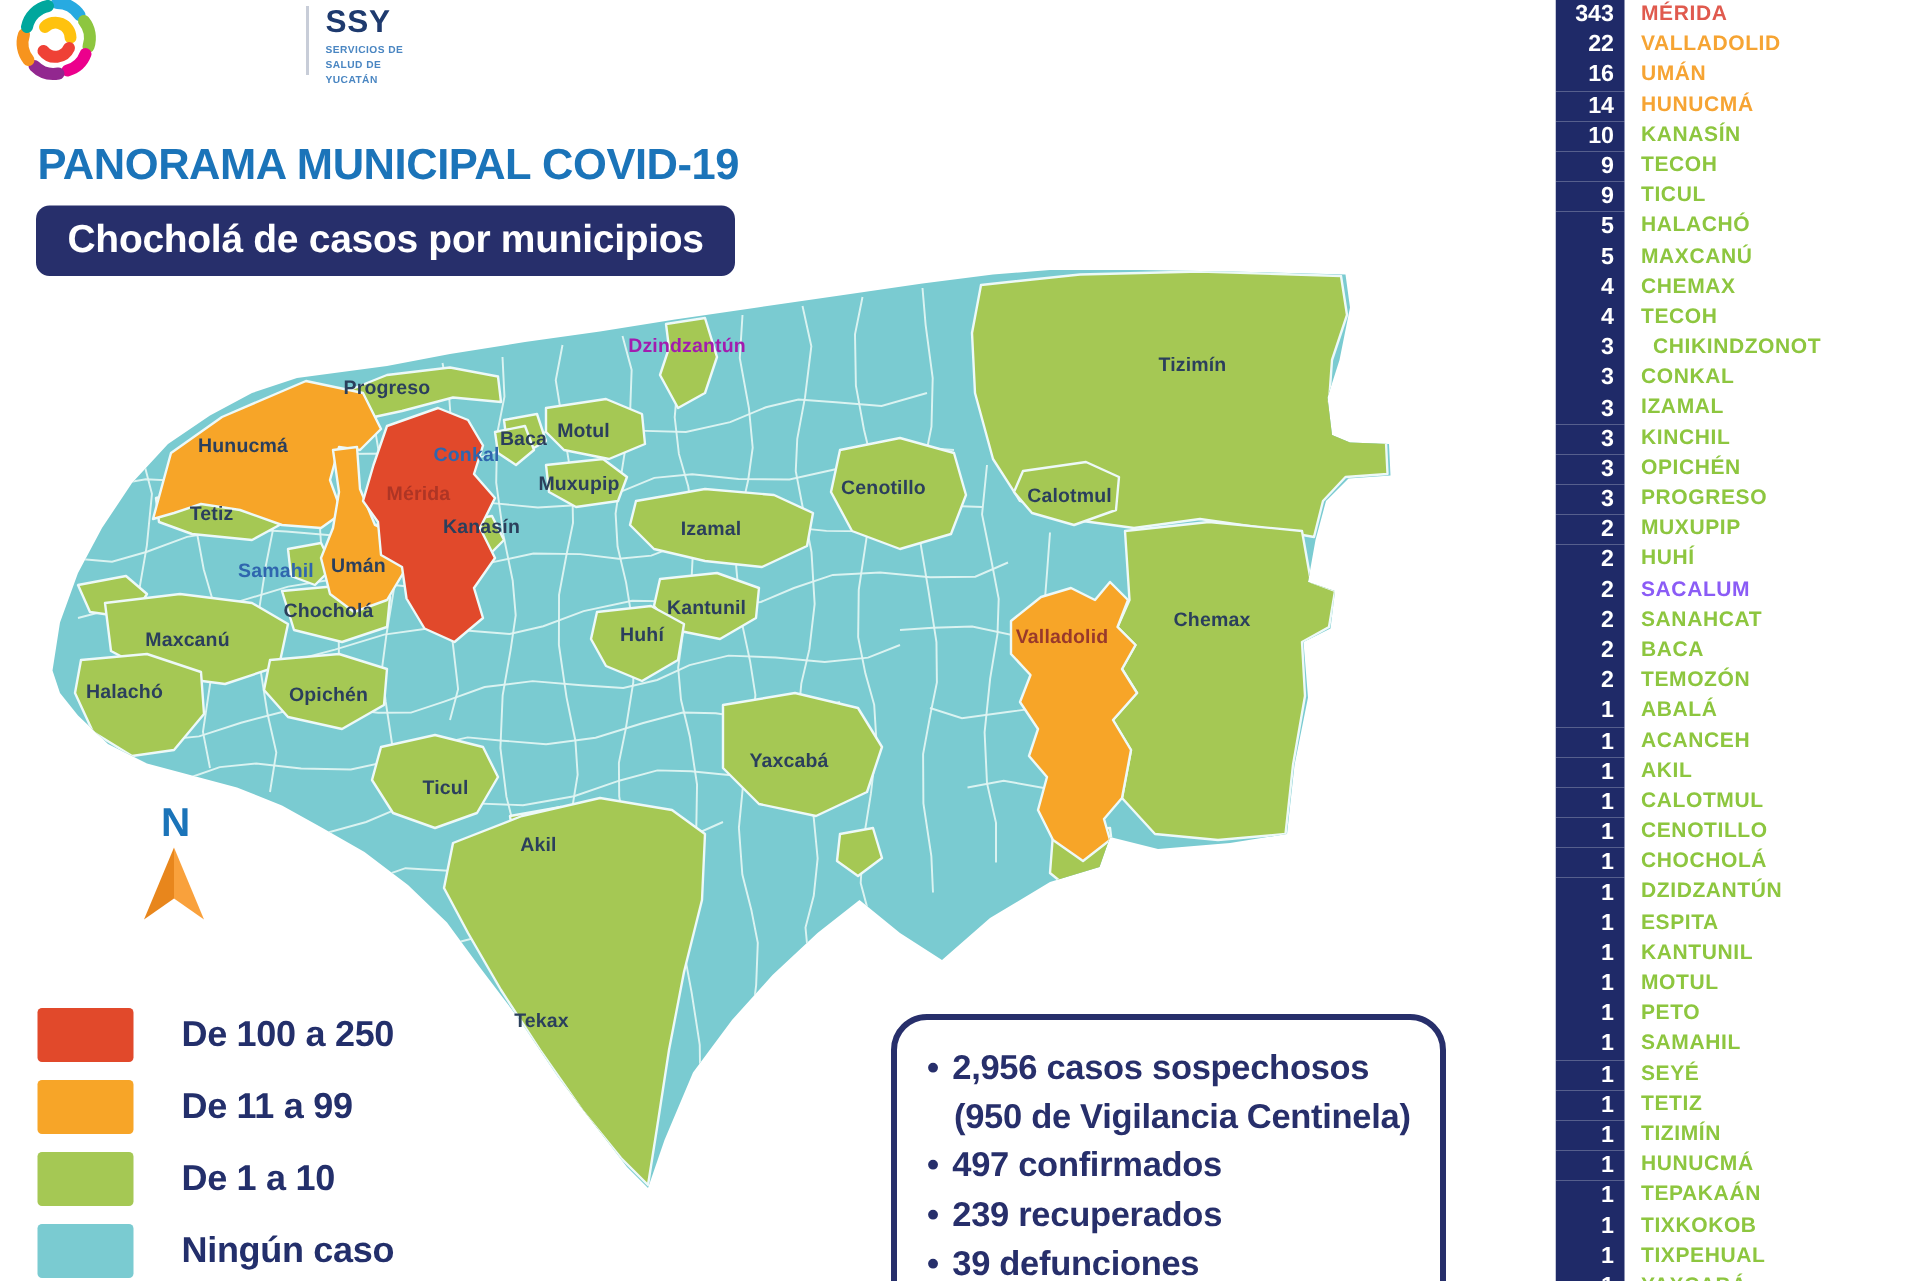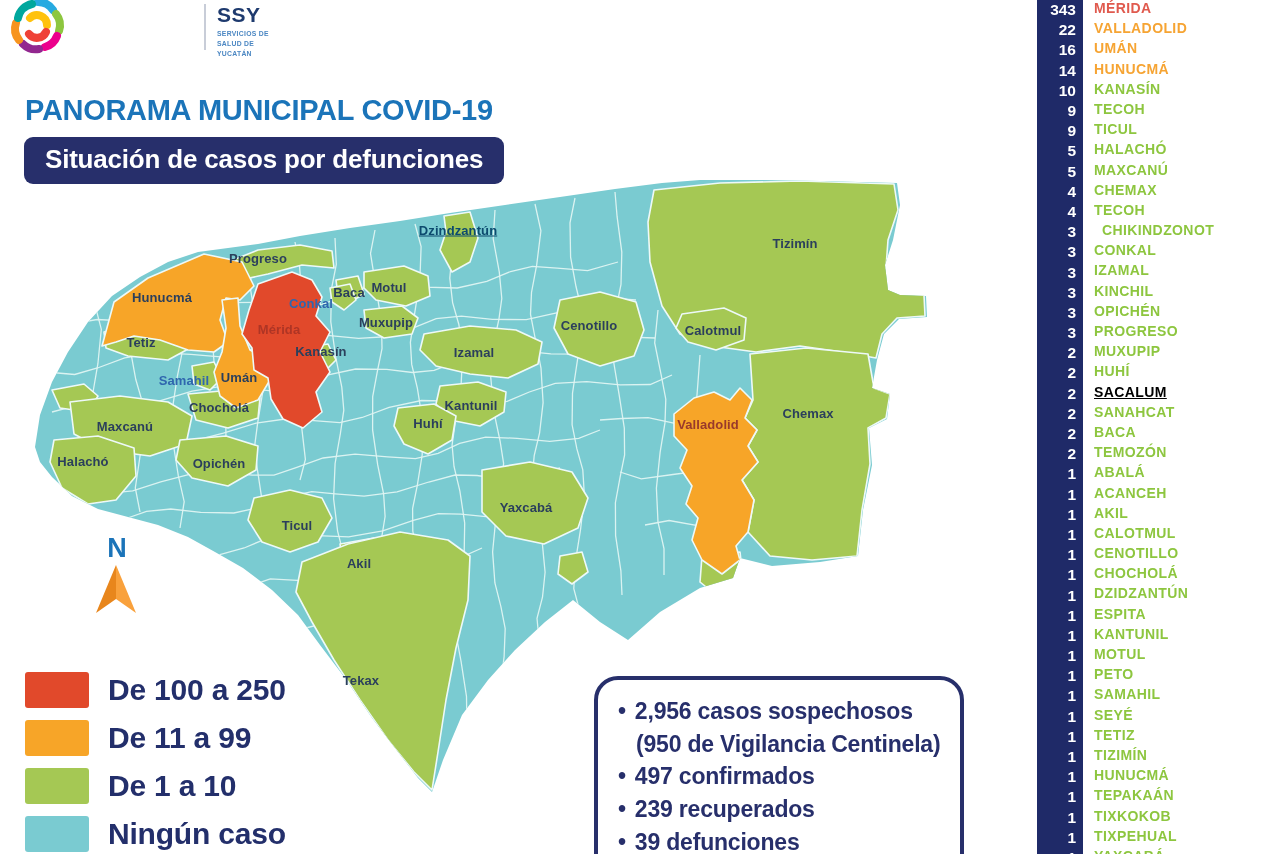--- a/index.html
+++ b/index.html
@@ -38,21 +38,21 @@
   .pg,.po,.pr{stroke:#edf9f8;stroke-width:1.6;stroke-linejoin:round;}
   .map-label{position:absolute;transform:translate(-50%,-50%);font-size:13px;font-weight:700;
     white-space:nowrap;letter-spacing:.1px;}
   #north{left:74px;top:423px;text-align:center;z-index:2;}
   #north-n{font-size:27px;font-weight:700;color:#1b74b9;line-height:1;margin-left:2px;}
 
   
   #legend{left:25px;top:672px;z-index:4;}
   .legend-row{display:flex;align-items:center;margin-bottom:12px;height:36px;}
   .legend-swatch{width:64px;height:36px;border-radius:3px;flex:0 0 auto;}
-  .legend-label{margin-left:19px;font-size:30px;font-weight:700;color:#232f6b;letter-spacing:-.2px;}
+  .legend-label{margin-left:32px;font-size:24px;font-weight:700;color:#232f6b;letter-spacing:-.2px;}
 
   
   #stats-box{left:594px;top:676px;width:370px;height:220px;background:#fff;
     border:4px solid #272f6b;border-radius:24px;box-sizing:border-box;
     padding:15px 18px 0 20px;z-index:4;}
   .stats-line{font-size:23px;font-weight:700;color:#272f6b;line-height:1.42;letter-spacing:-.2px;}
   .stats-line .bullet{margin-right:9px;}
   .stats-line.no-bullet{padding-left:18px;}
 
   
@@ -153,21 +153,21 @@
       <span class="map-label" style="left: 144px; top: 185px; color: rgb(43, 63, 92);">Hunucmá</span>
       <span class="map-label" style="left: 123px; top: 230px; color: rgb(43, 63, 92);">Tetiz</span>
       <span class="map-label" style="left: 166px; top: 268px; color: rgb(47, 102, 174);">Samahil</span>
       <span class="map-label" style="left: 221px; top: 265px; color: rgb(43, 63, 92);">Umán</span>
       <span class="map-label" style="left: 261px; top: 217px; color: rgb(174, 53, 37);">Mérida</span>
       <span class="map-label" style="left: 293px; top: 191px; color: rgb(47, 102, 174);">Conkal</span>
       <span class="map-label" style="left: 303px; top: 239px; color: rgb(43, 63, 92);">Kanasín</span>
       <span class="map-label" style="left: 331px; top: 180px; color: rgb(43, 63, 92);">Baca</span>
       <span class="map-label" style="left: 371px; top: 175px; color: rgb(43, 63, 92);">Motul</span>
       <span class="map-label" style="left: 368px; top: 210px; color: rgb(43, 63, 92);">Muxupip</span>
-      <span class="map-label" style="left: 440px; top: 118px; color: #0c4a6e; text-decoration: underline;">Dzindzantún</span>
+      <span class="map-label" style="left: 440px; top: 118px; color: #a21caf;">Dzindzantún</span>
       <span class="map-label" style="left: 456px; top: 240px; color: rgb(43, 63, 92);">Izamal</span>
       <span class="map-label" style="left: 571px; top: 213px; color: rgb(43, 63, 92);">Cenotillo</span>
       <span class="map-label" style="left: 453px; top: 293px; color: rgb(43, 63, 92);">Kantunil</span>
       <span class="map-label" style="left: 410px; top: 311px; color: rgb(43, 63, 92);">Huhí</span>
       <span class="map-label" style="left: 201px; top: 295px; color: rgb(43, 63, 92);">Chocholá</span>
       <span class="map-label" style="left: 107px; top: 314px; color: rgb(43, 63, 92);">Maxcanú</span>
       <span class="map-label" style="left: 65px; top: 349px; color: rgb(43, 63, 92);">Halachó</span>
       <span class="map-label" style="left: 201px; top: 351px; color: rgb(43, 63, 92);">Opichén</span>
       <span class="map-label" style="left: 279px; top: 413px; color: rgb(43, 63, 92);">Ticul</span>
       <span class="map-label" style="left: 341px; top: 451px; color: rgb(43, 63, 92);">Akil</span>
@@ -202,21 +202,21 @@
     </g>
   </svg>
   <div class="abs" id="brand-divider"></div>
   <div class="abs" id="ssy-block">
     <div id="ssy-acronym">SSY</div>
     <div id="ssy-name">SERVICIOS DE SALUD DE YUCATÁN</div>
   </div>
 </div>
 
 <div class="abs" id="page-title">PANORAMA MUNICIPAL COVID-19</div>
-<div class="abs" id="subtitle-pill">Situación de casos por defunciones</div>
+<div class="abs" id="subtitle-pill">Chocholá de casos por municipios</div>
 
 <div class="abs" id="legend">
     <div class="legend-row">
       <div class="legend-swatch" style="background: rgb(225, 73, 43);"></div>
       <div class="legend-label">De 100 a 250</div>
     </div>
     <div class="legend-row">
       <div class="legend-swatch" style="background: rgb(247, 165, 40);"></div>
       <div class="legend-label">De 11 a 99</div>
     </div>
@@ -310,21 +310,21 @@
     <div class="sb-row">
       <div class="sb-num">2</div>
       <div class="sb-name" style="color: rgb(141, 198, 63);">MUXUPIP</div>
     </div>
     <div class="sb-row">
       <div class="sb-num">2</div>
       <div class="sb-name" style="color: rgb(141, 198, 63);">HUHÍ</div>
     </div>
     <div class="sb-row">
       <div class="sb-num">2</div>
-      <div class="sb-name" style="color: #000000; text-decoration: underline;">SACALUM</div>
+      <div class="sb-name" style="color: #8b5cf6;">SACALUM</div>
     </div>
     <div class="sb-row">
       <div class="sb-num">2</div>
       <div class="sb-name" style="color: rgb(141, 198, 63);">SANAHCAT</div>
     </div>
     <div class="sb-row">
       <div class="sb-num">2</div>
       <div class="sb-name" style="color: rgb(141, 198, 63);">BACA</div>
     </div>
     <div class="sb-row">

